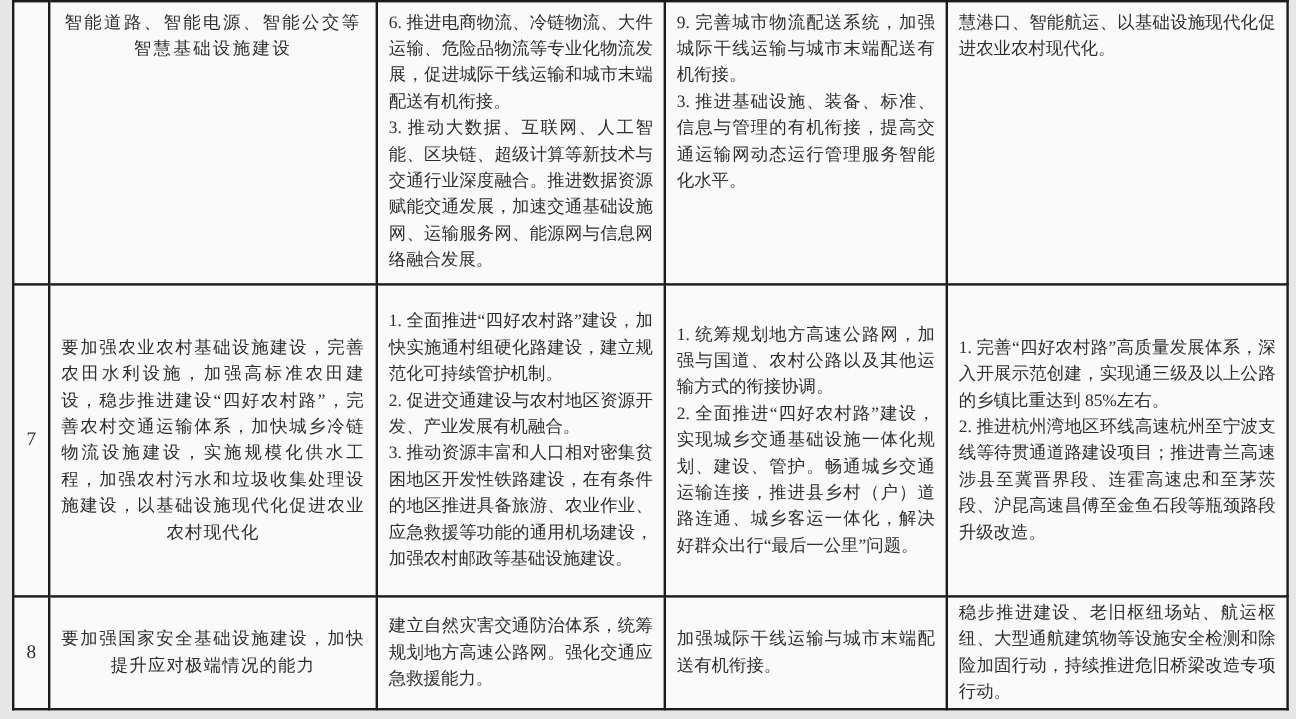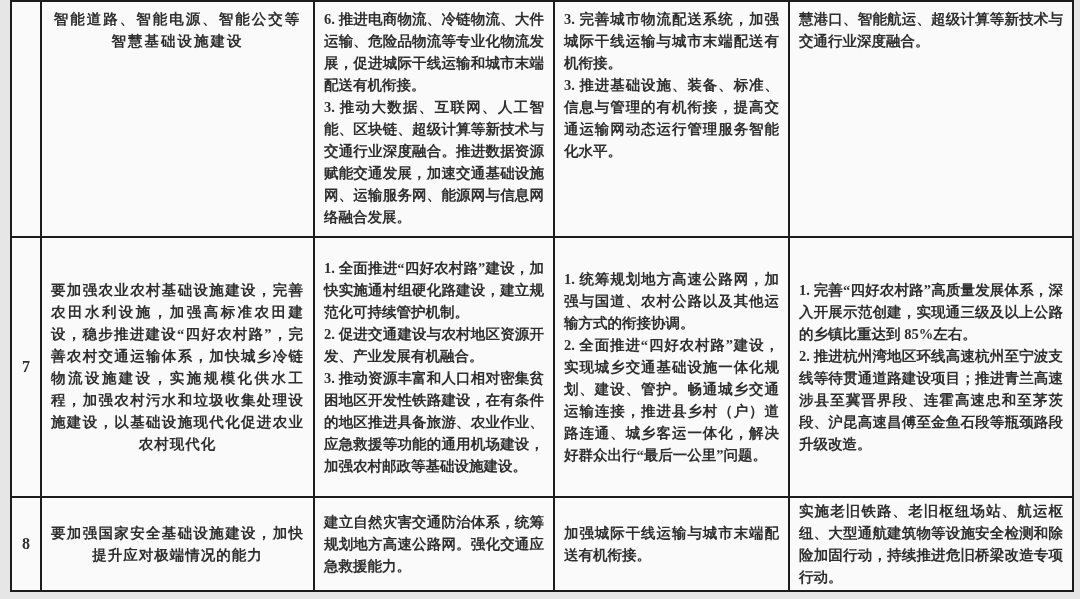--- a/index.html
+++ b/index.html
@@ -6,21 +6,21 @@
     --bg:#e6e6e6; --cellbg:#fafafa; --border:#1c1c1c; --text:#2f2f2f;
   }
   *{box-sizing:border-box;margin:0;padding:0;}
   body{
     background:var(--bg);
     font-family:"Liberation Serif","DejaVu Serif",serif;
     color:var(--text);
   }
   .page{
     position:relative;width:1080px;height:599px;
-    background:var(--bg);overflow:hidden;font-weight:bold;
+    background:var(--bg);overflow:hidden;
   }
   table.grid{
     position:absolute;left:10px;top:0;
     width:1062px;table-layout:fixed;
     border-collapse:collapse;
     background:var(--cellbg);
   }
   td{
     border:2px solid var(--border);
     vertical-align:middle;
@@ -63,25 +63,25 @@
       <tr class="r6">
         <td class="num"></td>
         <td>
           <div class="para ctr">智能道路、智能电源、智能公交等智慧基础设施建设</div>
         </td>
         <td>
           <div class="para">6. 推进电商物流、冷链物流、大件运输、危险品物流等专业化物流发展，促进城际干线运输和城市末端配送有机衔接。</div>
           <div class="para">3. 推动大数据、互联网、人工智能、区块链、超级计算等新技术与交通行业深度融合。推进数据资源赋能交通发展，加速交通基础设施网、运输服务网、能源网与信息网络融合发展。</div>
         </td>
         <td>
-          <div class="para">3. 完善城市物流配送系统，加强城际干线运输与城市末端配送有机衔接。</div>
+          <div class="para">9. 完善城市物流配送系统，加强城际干线运输与城市末端配送有机衔接。</div>
           <div class="para">3. 推进基础设施、装备、标准、信息与管理的有机衔接，提高交通运输网动态运行管理服务智能化水平。</div>
         </td>
         <td>
-          <div class="para">慧港口、智能航运、超级计算等新技术与交通行业深度融合。</div>
+          <div class="para">慧港口、智能航运、以基础设施现代化促进农业农村现代化。</div>
         </td>
       </tr>
 
       <tr class="r7">
         <td class="num">7</td>
         <td>
           <div class="para jctr">要加强农业农村基础设施建设，完善农田水利设施，加强高标准农田建设，稳步推进建设“四好农村路”，完善农村交通运输体系，加快城乡冷链物流设施建设，实施规模化供水工程，加强农村污水和垃圾收集处理设施建设，以基础设施现代化促进农业农村现代化</div>
         </td>
         <td>
           <div class="para">1. 全面推进“四好农村路”建设，加快实施通村组硬化路建设，建立规范化可持续管护机制。</div>
@@ -103,18 +103,18 @@
         <td>
           <div class="para jctr">要加强国家安全基础设施建设，加快提升应对极端情况的能力</div>
         </td>
         <td>
           <div class="para">建立自然灾害交通防治体系，统筹规划地方高速公路网。强化交通应急救援能力。</div>
         </td>
         <td>
           <div class="para">加强城际干线运输与城市末端配送有机衔接。</div>
         </td>
         <td>
-          <div class="para">实施老旧铁路、老旧枢纽场站、航运枢纽、大型通航建筑物等设施安全检测和除险加固行动，持续推进危旧桥梁改造专项行动。</div>
+          <div class="para">稳步推进建设、老旧枢纽场站、航运枢纽、大型通航建筑物等设施安全检测和除险加固行动，持续推进危旧桥梁改造专项行动。</div>
         </td>
       </tr>
     </tbody>
   </table>
 </div>
 
 </body></html>

